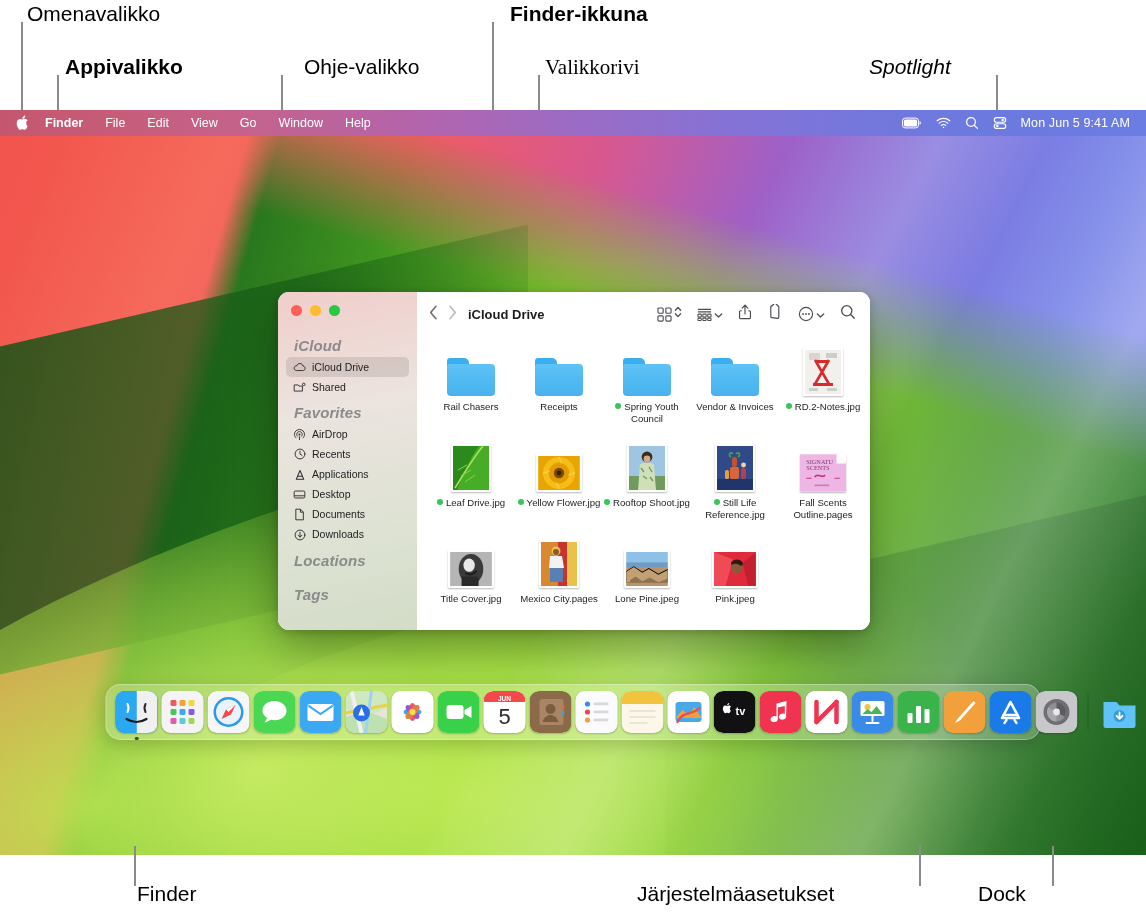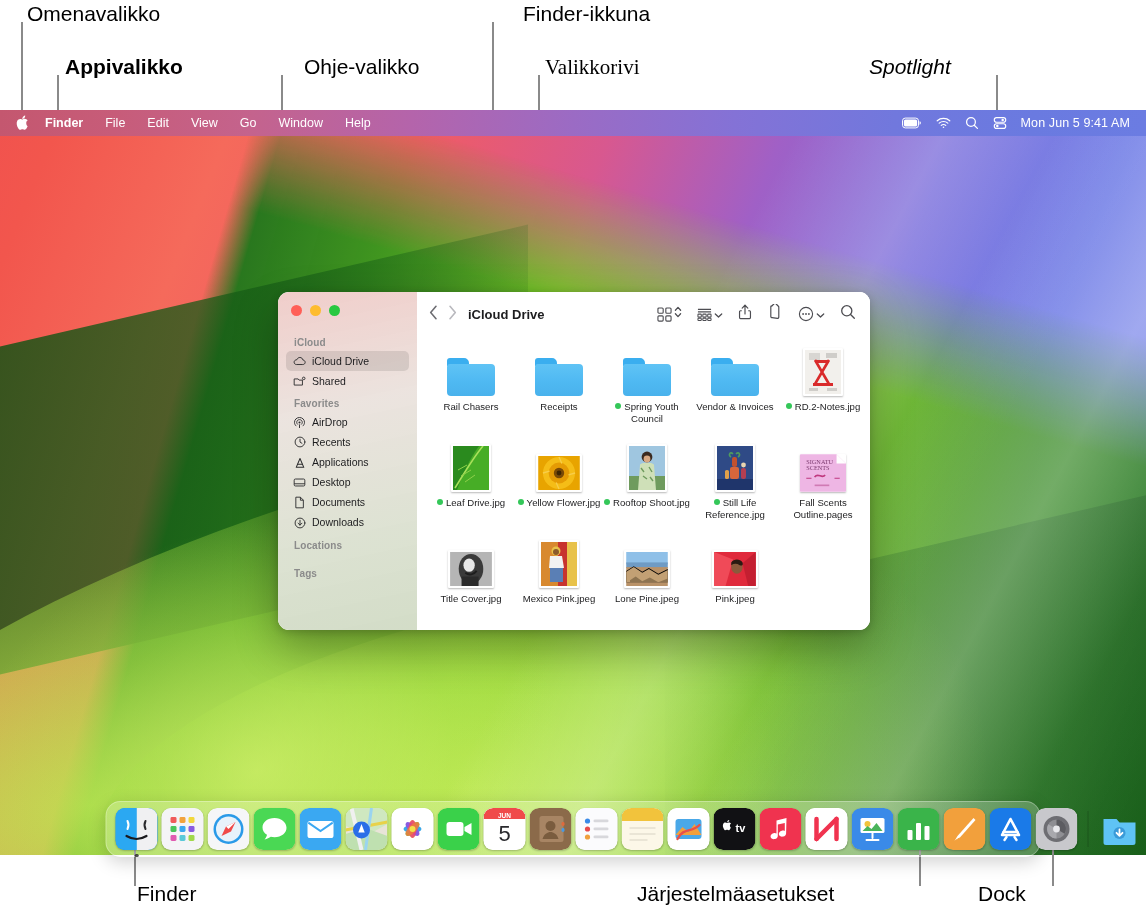--- a/index.html
+++ b/index.html
@@ -3,21 +3,21 @@
 <meta charset="utf-8">
 <title>macOS Finder annotated screenshot</title>
 <style>
   * { box-sizing: border-box; margin: 0; padding: 0; }
   html, body {
     width: 1146px; height: 918px;
     background: #ffffff;
     font-family: "Liberation Sans", sans-serif;
     overflow: hidden;
   }
-  #stage { position: relative; width: 1146px; height: 855px; background: #fff; }
+  #stage { position: relative; width: 1146px; height: 738px; background: #fff; }
 
   
   .callout {
     position: absolute;
     font-size: 21px;
     color: #000;
     white-space: nowrap;
     font-family: "Liberation Sans", sans-serif;
   }
   .leader {
@@ -173,22 +173,22 @@
     padding: 13px 0 0 13px;
     z-index: 2;
   }
   .tl { width: 11px; height: 11px; border-radius: 50%; }
   .tl.red { background: #ff5f57; }
   .tl.yellow { background: #febc2e; }
   .tl.green { background: #28c840; }
 
   .sb-scroll { position: relative; z-index: 2; padding: 14px 8px 0 8px; }
   .sb-head {
-    font-size: 10px; color: #8b8b8b; font-weight: 600;
-    padding: 7px 0 3px 8px; letter-spacing: .1px;
+    font-size: 15px; color: #8b8b8b; font-weight: 600;
+    padding: 7px 0 3px 8px; letter-spacing: .1px; font-style: italic;
   }
   .sb-item {
     display: flex; align-items: center; gap: 6px;
     padding: 3.5px 7px;
     border-radius: 5px;
     color: #1d1d1f;
     font-size: 10.5px;
     line-height: 1.25;
   }
   .sb-item.active { background: rgba(0,0,0,0.10); }
@@ -296,21 +296,21 @@
 
   <div class="callout" style="left:27px; top:2px;">Omenavalikko</div>
   <div class="leader" style="left:21px; top:22px; height:88px;"></div>
 
   <div class="callout" style="left:65px; top:55px;font-weight:bold;">Appivalikko</div>
   <div class="leader" style="left:57px; top:75px; height:35px;"></div>
 
   <div class="callout" style="left:304px; top:55px;">Ohje-valikko</div>
   <div class="leader" style="left:281px; top:75px; height:35px;"></div>
 
-  <div class="callout" style="left:523px; top:2px;">Finder-ikkuna</div>
+  <div class="callout" style="left:510px; top:2px;font-weight:bold;">Finder-ikkuna</div>
   <div class="leader" style="left:492px; top:22px; height:278px;"></div>
 
   <div class="callout" style="left:545px; top:55px;font-family:Liberation Serif, serif;">Valikkorivi</div>
   <div class="leader" style="left:538px; top:75px; height:35px;"></div>
 
   <div class="callout" style="left:869px; top:55px;font-style:italic;">Spotlight</div>
   <div class="leader" style="left:996px; top:75px; height:35px;"></div>
 
   <div id="desktop">
     <div class="wall wall-base"></div>
@@ -744,21 +744,21 @@
                 <rect x="17" width="19" height="44" fill="#c7342f"></rect>
                 <rect x="26" width="10" height="44" fill="#e8c24a"></rect>
                 <circle cx="15" cy="9" r="4.5" fill="#e8c24a"></circle>
                 <path d="M9 14 h12 l2 12 H8z" fill="#f2f2f2"></path>
                 <rect x="9" y="26" width="13" height="14" fill="#5a7fb5"></rect>
                 <circle cx="15" cy="10" r="3" fill="#8b5a2b"></circle>
               </svg>
             </div>
               </div>
           </div>
-          <div class="flabel"><span>Mexico Pink.jpeg</span></div>
+          <div class="flabel"><span>Mexico City.pages</span></div>
         </div>
 
         <div class="fitem">
           <div class="fthumb">
             <div class="pic wide">
                 <div class="inner">
               <svg width="100%" height="100%" viewBox="0 0 44 36" aria-hidden="true">
                 <rect width="44" height="13" fill="#8fc0e8"></rect>
                 <rect y="11" width="44" height="6" fill="#6f9bc4"></rect>
                 <rect y="16" width="44" height="20" fill="#b99268"></rect>

